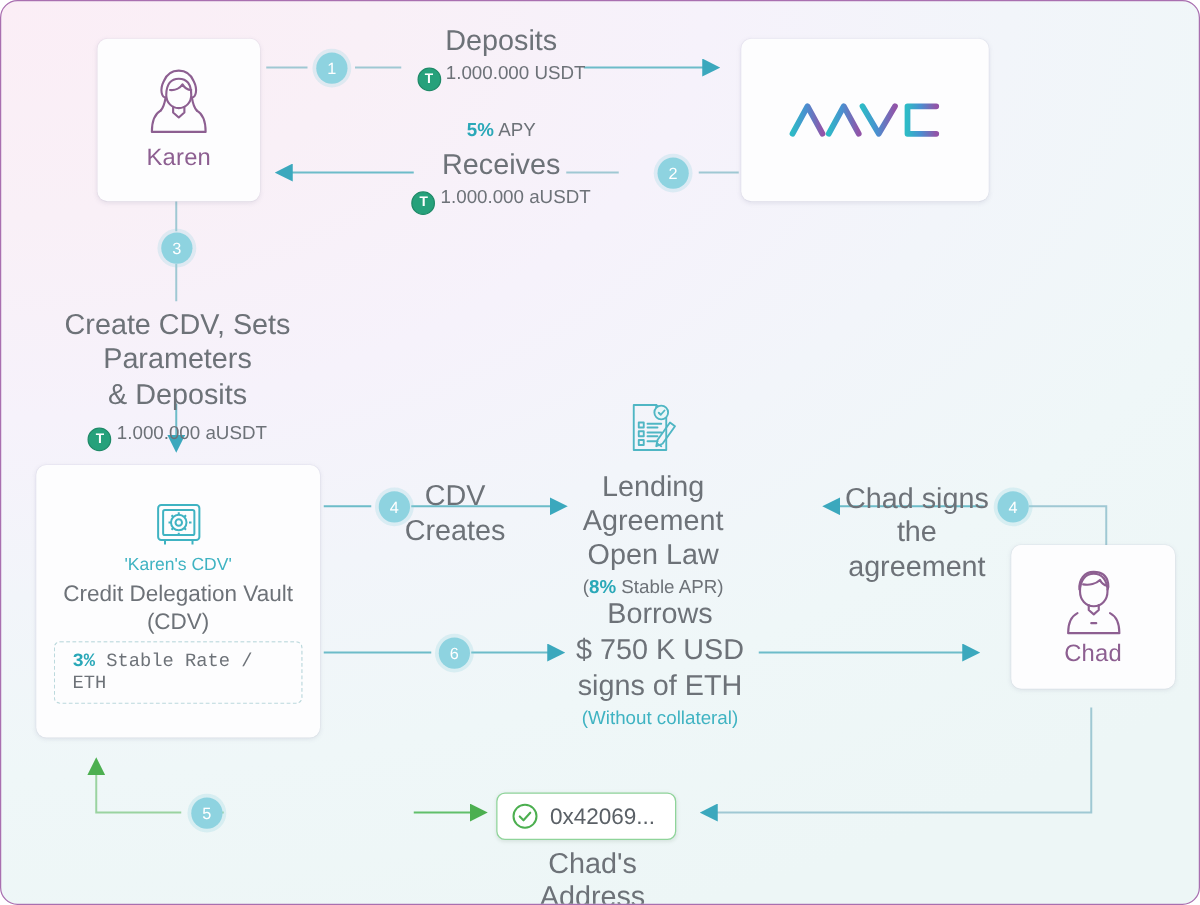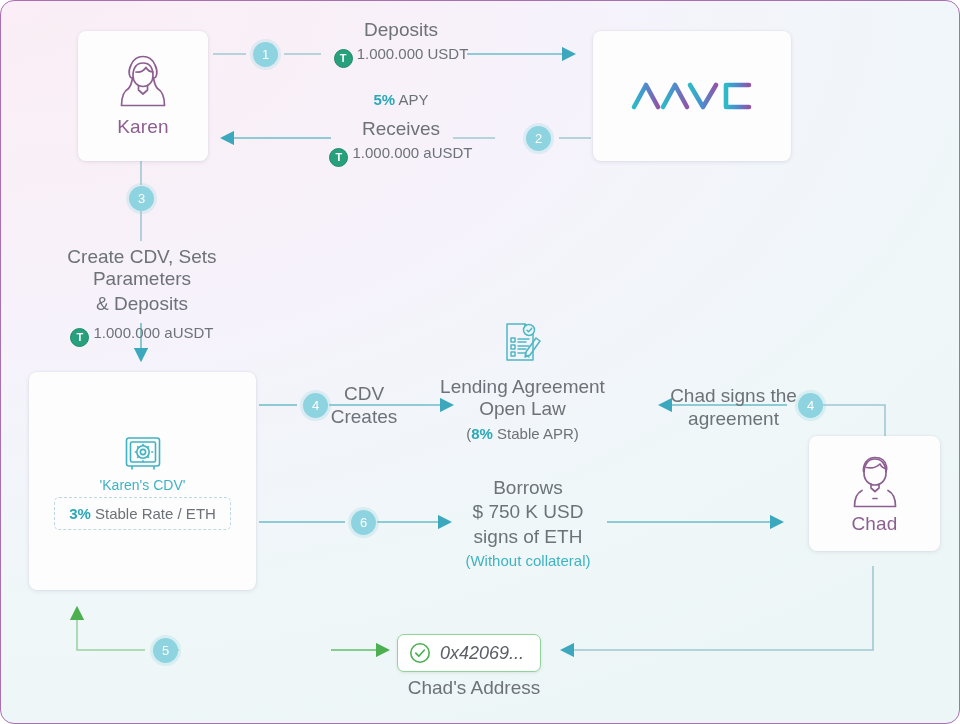--- a/index.html
+++ b/index.html
@@ -26,21 +26,21 @@
     box-shadow:0 1px 4px rgba(90,90,130,.14), 0 0 0 .5px rgba(170,170,200,.12);
     display:flex;flex-direction:column;align-items:center;justify-content:center;
   }
   .node-label{
     font-size:19px;color:#8d5f91;letter-spacing:.2px;margin-top:4px;
   }
   .svgicon{display:block;}
 
   
   .txt{position:absolute;color:#6d7278;line-height:1.18;text-align:center;}
-  .t-title{font-size:19px;color:#6d7278;}
+  .t-title{font-size:23px;color:#6d7278;}
   .t-sub{font-size:15px;color:#6d7278;}
   .accent{color:#2aa8b8;font-weight:bold;}
   .accent-t{color:#3fb3c2;}
   .green-b{color:#3fae4a;font-weight:bold;}
 
   
   .step{
     position:absolute;width:25px;height:25px;border-radius:50%;
     background:#8ed3e0;color:#ffffff;font-size:13px;
     display:flex;align-items:center;justify-content:center;
@@ -50,31 +50,30 @@
   
   .coin{
     display:inline-flex;width:17px;height:17px;border-radius:50%;
     background:#26a17b;color:#fff;align-items:center;justify-content:center;
     font-size:11px;font-weight:bold;vertical-align:-3px;margin-right:4px;
     border:1px solid #1f8a68;
   }
 
   .rate-box{
     margin-top:4px;border:1px dashed #bcd9dd;border-radius:5px;
-    padding:7px 14px;font-size:15px;color:#6d7278;background:#fdfdfe;
+    padding:7px 14px;font-size:15px;color:#6d7278;background:#fdfdfe;font-family:Liberation Mono, monospace;
   }
   .cdv-small{font-size:14px;color:#3fb3c2;margin-top:2px;}
   .cdv-title{font-size:18px;color:#6d7278;text-align:center;line-height:1.2;margin-top:6px;}
 
   .addr-box{
     position:absolute;display:flex;align-items:center;gap:9px;
     background:#ffffff;border:1.5px solid #8fd49a;border-radius:7px;
     padding:7px 16px 7px 11px;font-size:18px;color:#5a6066;
     box-shadow:0 1px 3px rgba(120,150,130,.18);
-    font-style:italic;
   }
   svg.lines{position:absolute;left:0;top:0;width:960px;height:724px;pointer-events:none;}
 </style>
 </head>
 <body>
 
 <div id="canvas">
 
   <svg class="lines" viewBox="0 0 960 724">
     <defs>
@@ -160,20 +159,24 @@
           <rect x="4.5" y="5" width="33" height="28" rx="2.5"></rect>
           <rect x="8.5" y="9" width="25" height="20" rx="1.5"></rect>
           <circle cx="21" cy="19" r="6.2"></circle>
           <circle cx="21" cy="19" r="2.6"></circle>
           <path d="M21 12.8v-2M21 27.2v2M14.8 19h-2M29.2 19h2M16.6 14.6l-1.4-1.4M25.4 23.4l1.4 1.4M25.4 14.6l1.4-1.4M16.6 23.4l-1.4 1.4"></path>
           <path d="M10 33v3.5M32 33v3.5"></path>
         </g>
       </svg>
     </span>
     <div class="cdv-small">'Karen's CDV'</div>
+    <div class="cdv-title">
+      <div>Credit Delegation Vault</div>
+      <div>(CDV)</div>
+    </div>
     <div class="rate-box">
       <span class="accent">3%</span>
       <span>Stable Rate / ETH</span>
     </div>
   </div>
 
   <div class="node" style="left:808px;top:435px;width:131px;height:115px;">
     <span>
       <svg class="svgicon" width="52" height="56" viewBox="0 0 52 56">
         <g fill="none" stroke="#8d5f91" stroke-width="1.7" stroke-linecap="round" stroke-linejoin="round">

